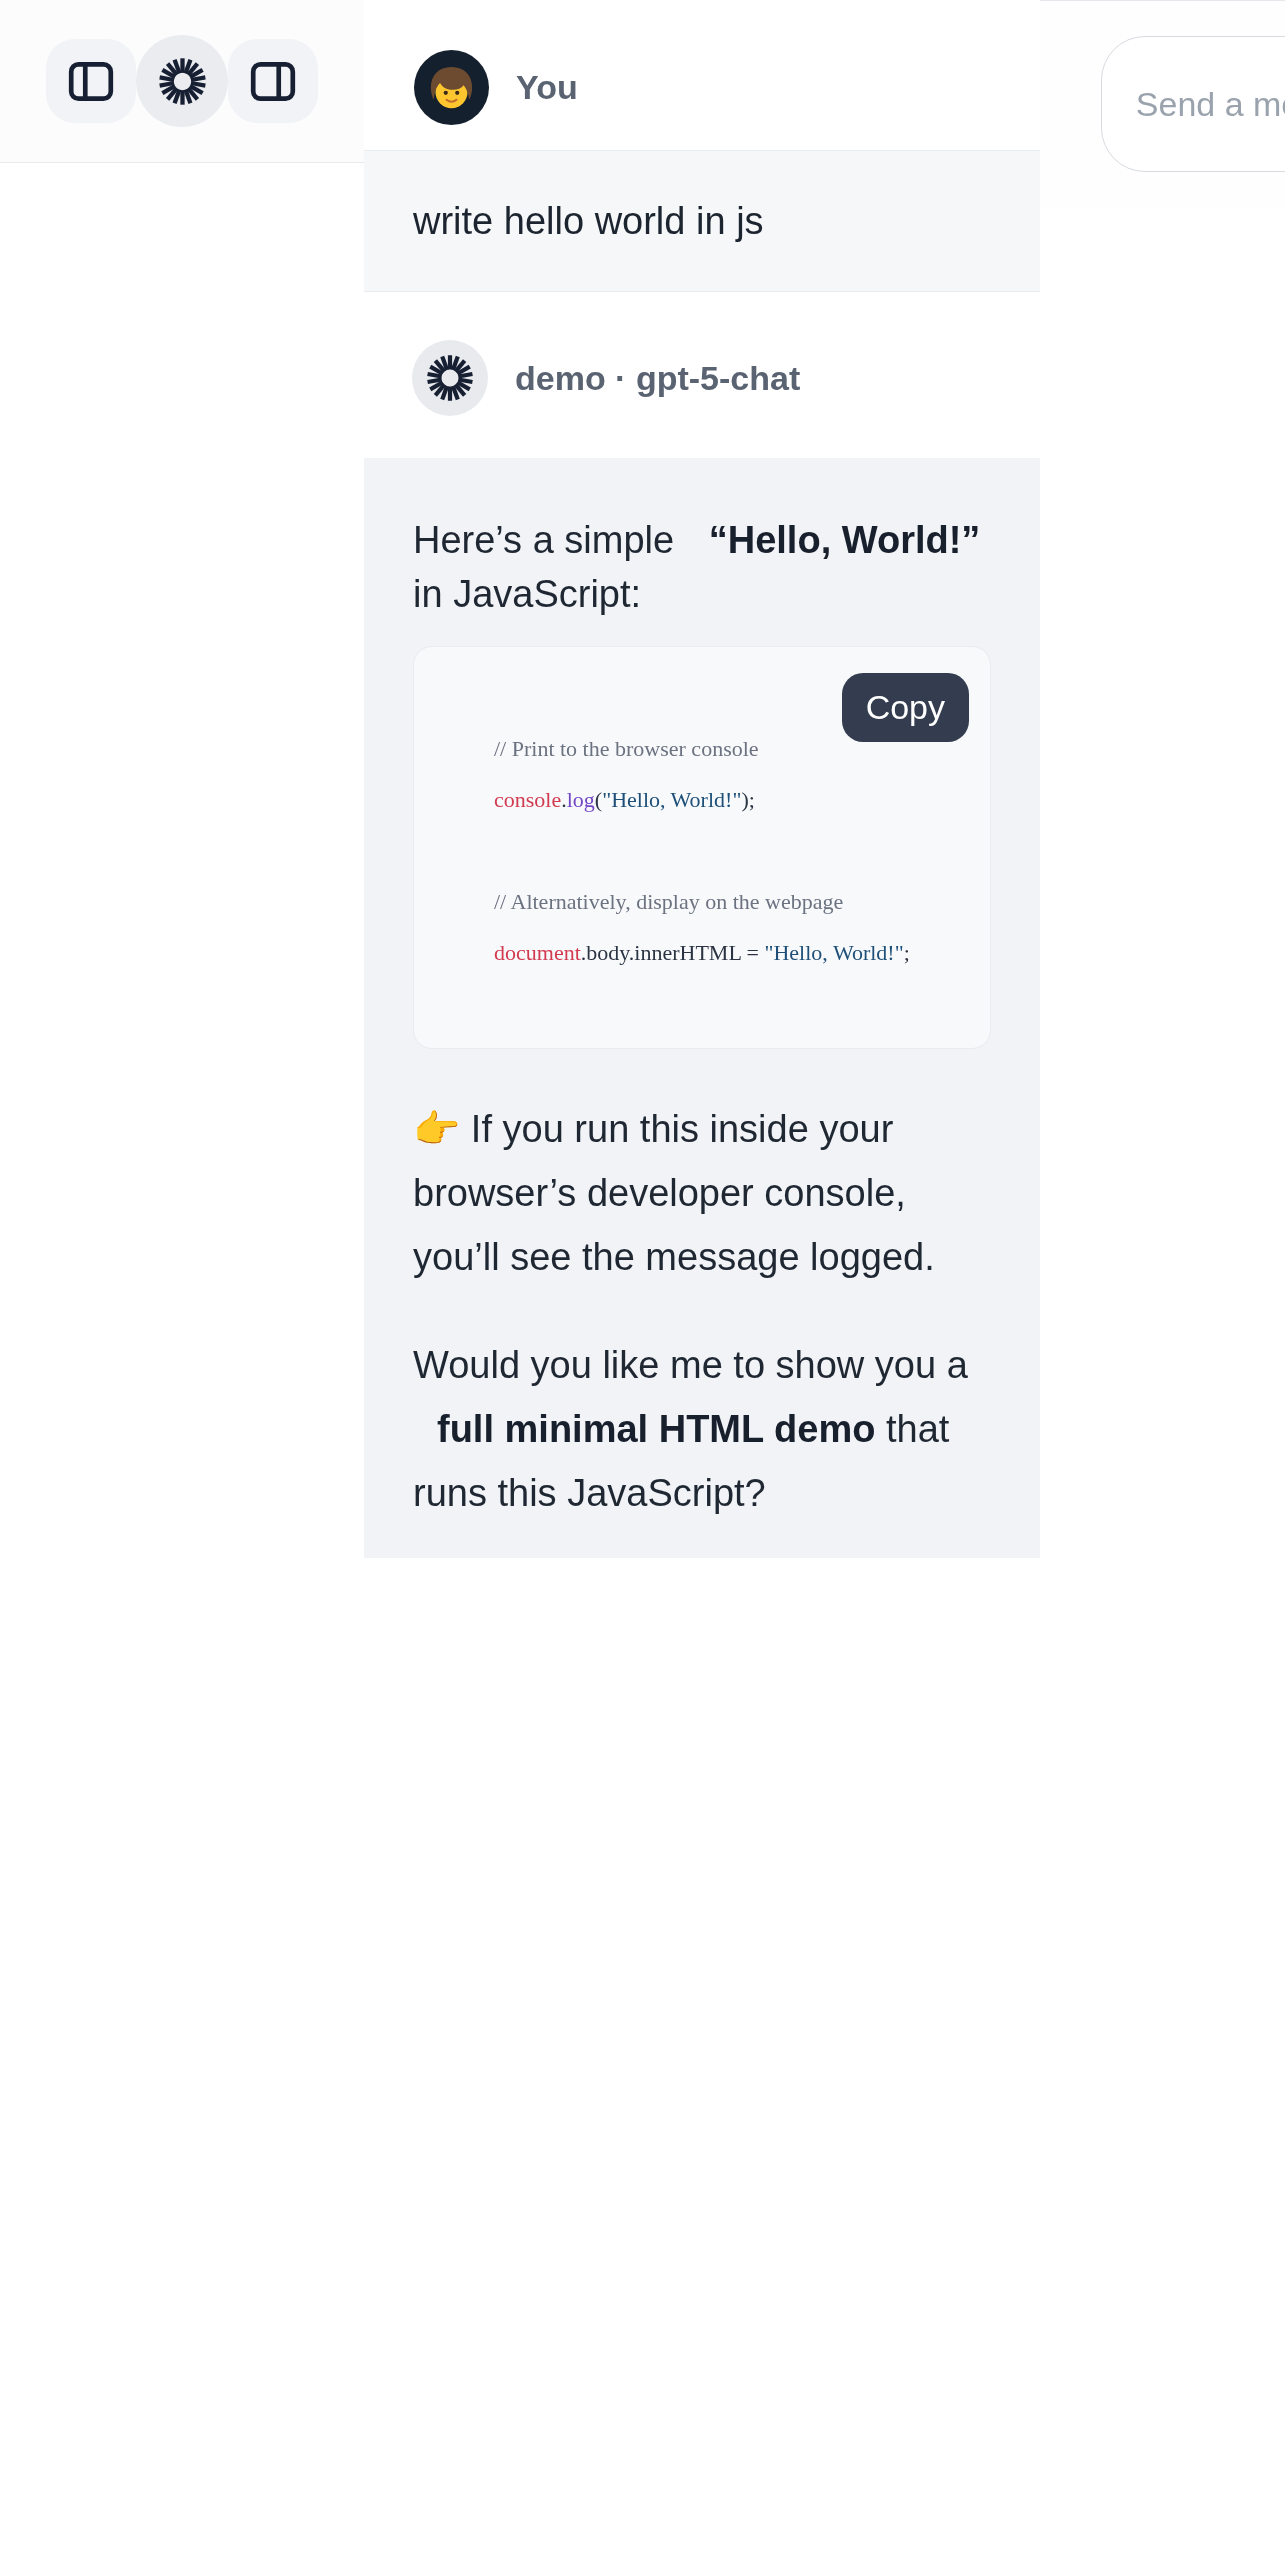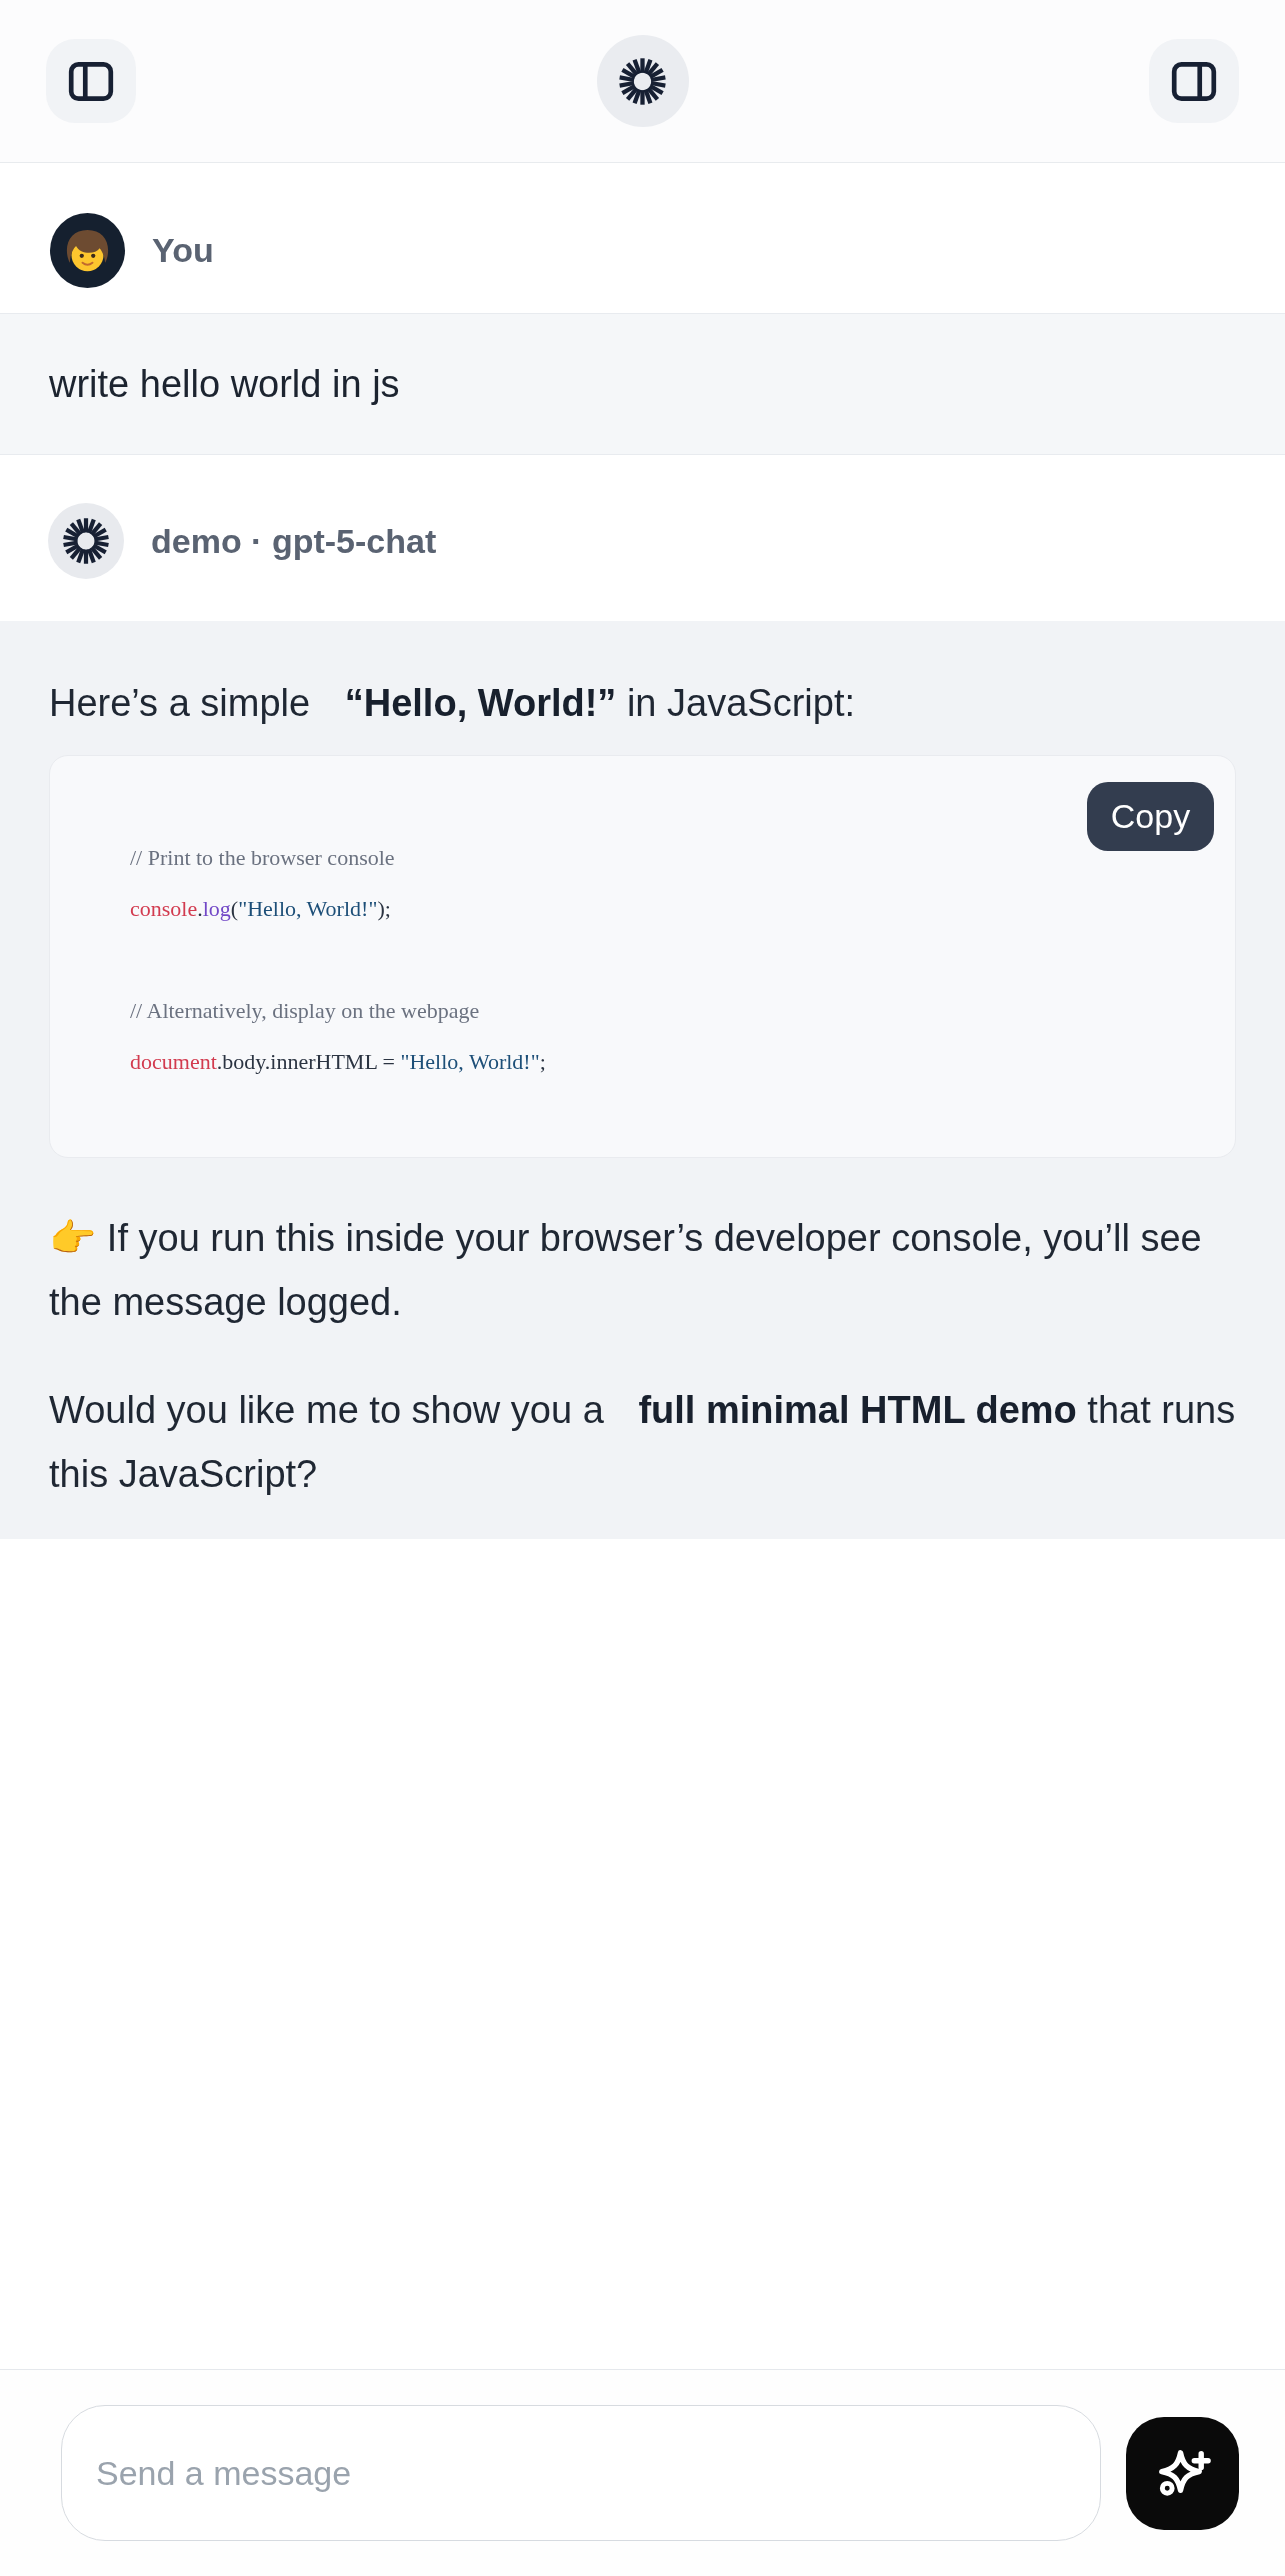--- a/index.html
+++ b/index.html
@@ -1,18 +1,18 @@
 <!DOCTYPE html>
 <html><head>
 <meta charset="utf-8">
 <style>
   * { margin:0; padding:0; box-sizing:border-box; }
   html,body { width:1285px; }
   body { font-family:"Liberation Sans", sans-serif; background:#ffffff; color:#212a37; }
-  .app { width:1285px; height:2576px; display:flex; flex-direction:column; background:#ffffff; overflow:hidden; }
+  .app { width:1285px; height:2576px; display:flex; flex-direction:row; background:#ffffff; overflow:hidden; }
 
   
   .topbar { height:163px; flex:0 0 163px; background:#fcfcfd; border-bottom:1.9px solid #e8ebee;
             display:flex; align-items:center; justify-content:space-between; padding:0 46px; }
   .hbtn { width:90px; height:84px; border-radius:29px; background:#f1f3f6; border:none;
           display:flex; align-items:center; justify-content:center; cursor:pointer; }
   .hlogo { width:92px; height:92px; border-radius:50%; background:#eaecf0;
            display:flex; align-items:center; justify-content:center; }
   .icon-dark { color:#172033; }
 

